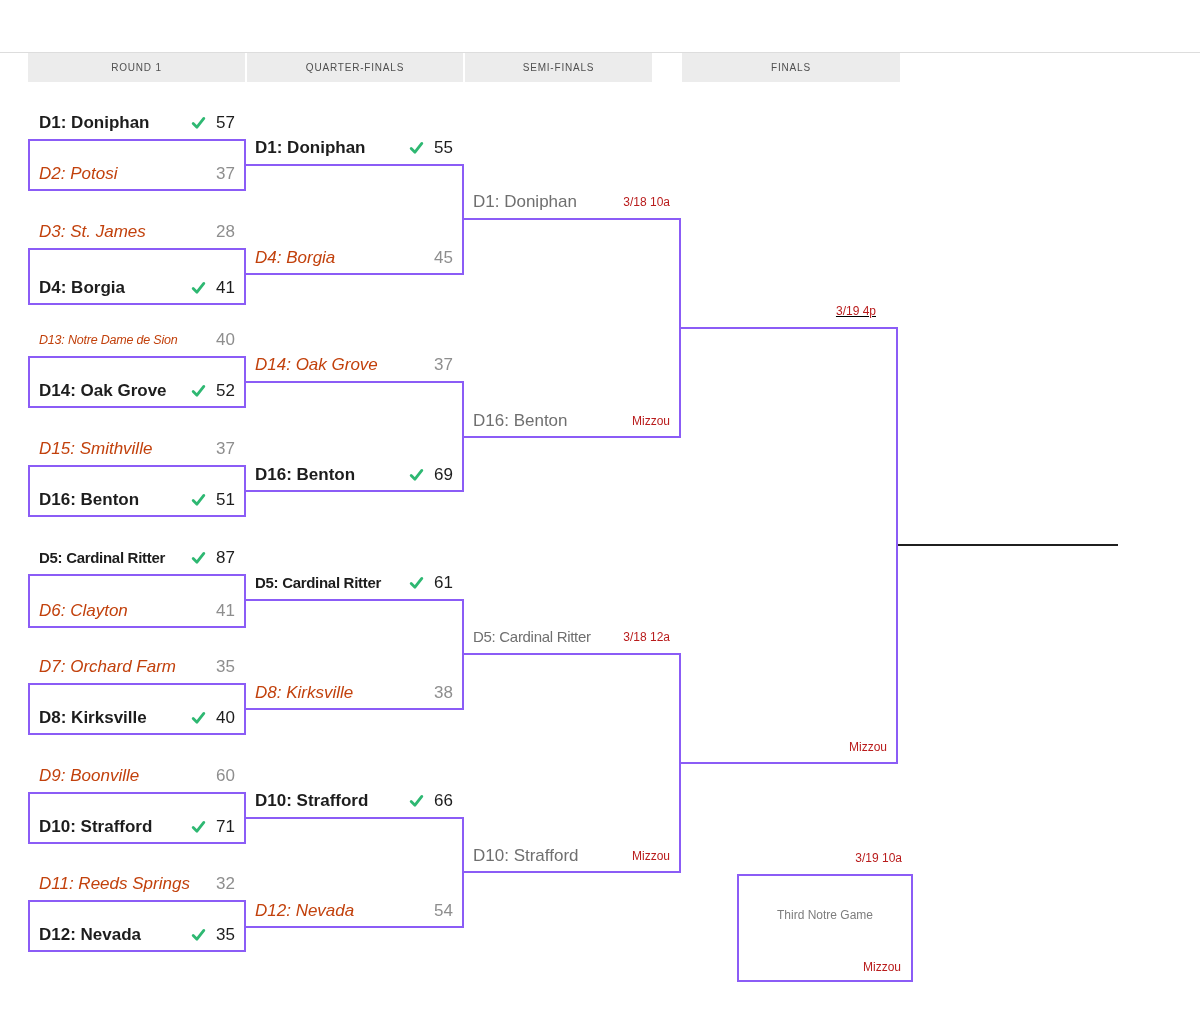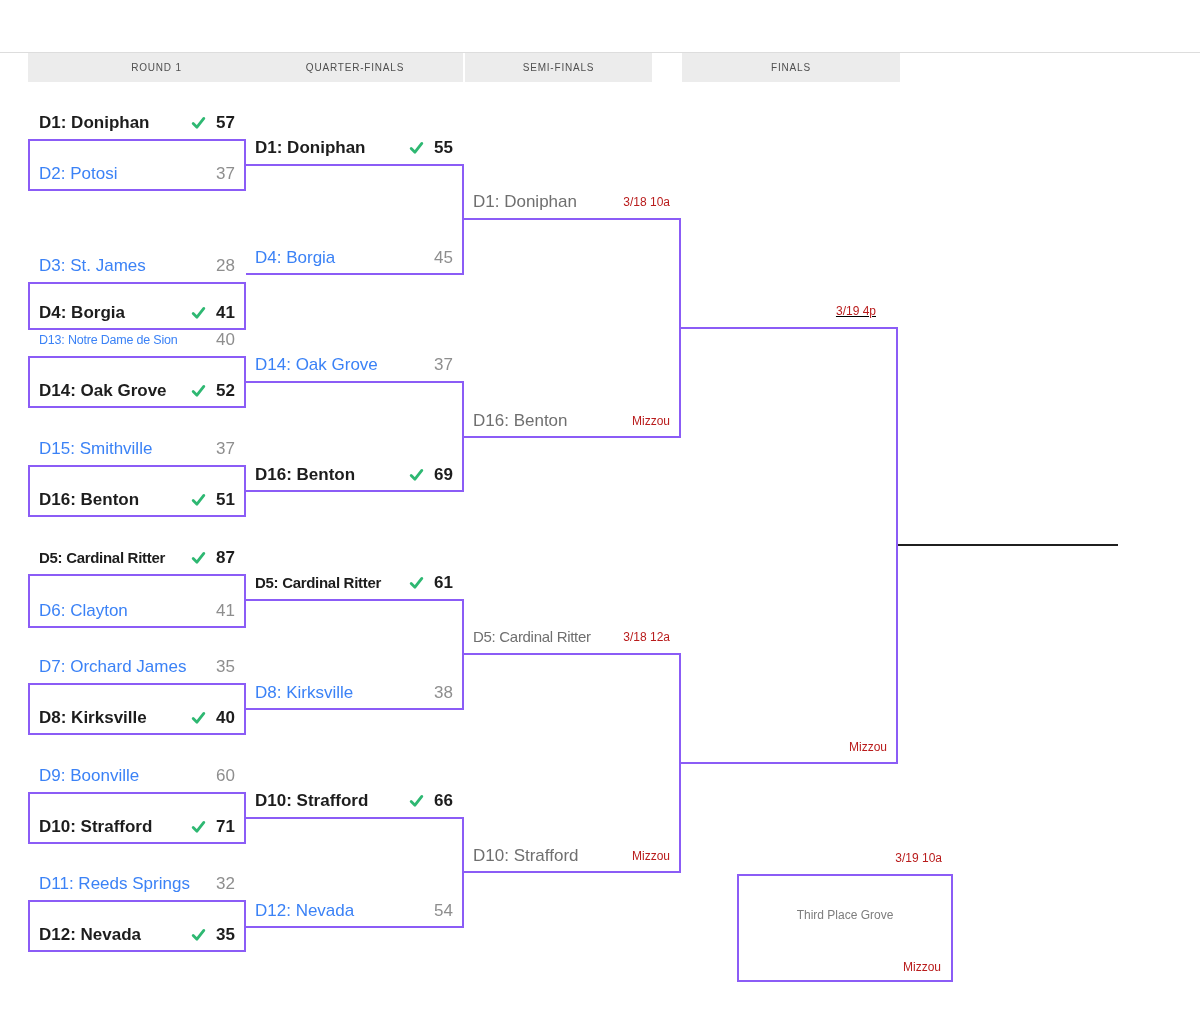--- a/index.html
+++ b/index.html
@@ -16,46 +16,46 @@
   .match.open-left{border-left:none;}
 
   .row{position:absolute;left:0;right:0;display:flex;align-items:flex-end;padding:0 9px;line-height:20px;}
   .row-above{bottom:100%;margin-bottom:8px;}
   .row-inside{bottom:5px;}
   .justify-end{justify-content:flex-end;}
   .pr20{padding-right:20px;text-decoration:underline;}
 
   .nm{flex:1 1 auto;white-space:nowrap;font-size:17px;}
   .nm.w{font-weight:bold;color:#1d1d1d;}
-  .nm.l{color:#3b82f6;}
+  .nm.l{color:#c2410c;font-style:italic;}
   .nm.adv{color:#6f6f6f;}
   .nm.sm{font-size:15px;letter-spacing:-.3px;}
   .nm.xs{font-size:12.5px;letter-spacing:-.2px;}
 
   .res{display:flex;align-items:center;gap:7px;flex:0 0 auto;}
   .sc{min-width:22px;text-align:right;font-size:17px;}
-  .sc.w{font-weight:bold;color:#1d1d1d;}
+  .sc.w{font-weight:normal;color:#1d1d1d;}
   .sc.l{color:#8e8e8e;}
   .chk{margin-bottom:1px;flex:0 0 auto;}
 
   .note{font-size:12px;color:#b91c1c;white-space:nowrap;}
 
   .champ-line{position:absolute;left:898px;top:544px;width:220px;height:2px;background:#1f1f1f;}
 
   .tp-center{position:absolute;left:0;right:0;top:32px;text-align:center;font-size:12px;color:#7d7d7d;}
   .tp-venue{position:absolute;right:10px;bottom:6px;}
 </style>
 </head>
 <body>
 
 <div class="stage">
 
   <div class="top-rule"></div>
 
-  <div class="hdr" style="left:28px;width:217px;padding-left:20px;">ROUND 1</div>
+  <div class="hdr" style="left:28px;width:217px;">ROUND 1</div>
   <div class="hdr" style="left:247px;width:216px;">QUARTER-FINALS</div>
   <div class="hdr" style="left:465px;width:187px;">SEMI-FINALS</div>
   <div class="hdr" style="left:682px;width:218px;">FINALS</div>
 
   <div class="match" style="left:28px;top:139px;width:218px;height:52px;">
     <div class="row row-above">
       <span class="nm w">D1: Doniphan</span>
       <span class="res">
           <svg class="chk" width="15" height="15" viewBox="0 0 24 24">
             <path d="M3.5 13.5 L9.5 19.5 L20.5 5.5" fill="none" stroke="#2eb872" stroke-width="4.5" stroke-linecap="round" stroke-linejoin="round"></path>
@@ -64,21 +64,21 @@
         </span>
     </div>
     <div class="row row-inside">
       <span class="nm l">D2: Potosi</span>
       <span class="res">
           <span class="sc l">37</span>
         </span>
     </div>
   </div>
 
-  <div class="match" style="left:28px;top:248px;width:218px;height:48px;margin-top:34px;">
+  <div class="match" style="left:28px;top:248px;width:218px;height:57px;">
     <div class="row row-above">
       <span class="nm l">D3: St. James</span>
       <span class="res">
           <span class="sc l">28</span>
         </span>
     </div>
     <div class="row row-inside">
       <span class="nm w">D4: Borgia</span>
       <span class="res">
           <svg class="chk" width="15" height="15" viewBox="0 0 24 24">
@@ -138,21 +138,21 @@
     <div class="row row-inside">
       <span class="nm l">D6: Clayton</span>
       <span class="res">
           <span class="sc l">41</span>
         </span>
     </div>
   </div>
 
   <div class="match" style="left:28px;top:683px;width:218px;height:52px;">
     <div class="row row-above">
-      <span class="nm l">D7: Orchard James</span>
+      <span class="nm l">D7: Orchard Farm</span>
       <span class="res">
           <span class="sc l">35</span>
         </span>
     </div>
     <div class="row row-inside">
       <span class="nm w">D8: Kirksville</span>
       <span class="res">
           <svg class="chk" width="15" height="15" viewBox="0 0 24 24">
             <path d="M3.5 13.5 L9.5 19.5 L20.5 5.5" fill="none" stroke="#2eb872" stroke-width="4.5" stroke-linecap="round" stroke-linejoin="round"></path>
           </svg>
@@ -295,21 +295,21 @@
     <div class="row row-above justify-end pr20">
       <span class="note">3/19 4p</span>
     </div>
     <div class="row row-inside justify-end">
       <span class="note">Mizzou</span>
     </div>
   </div>
 
   <div class="champ-line"></div>
 
-  <div class="match" style="left:737px;top:874px;width:216px;height:108px;">
+  <div class="match" style="left:737px;top:874px;width:176px;height:108px;">
     <div class="row row-above justify-end">
       <span class="note">3/19 10a</span>
     </div>
-    <div class="tp-center">Third Place Grove</div>
+    <div class="tp-center">Third Notre Game</div>
     <div class="note tp-venue">Mizzou</div>
   </div>
 
 </div>
 
 </body></html>

